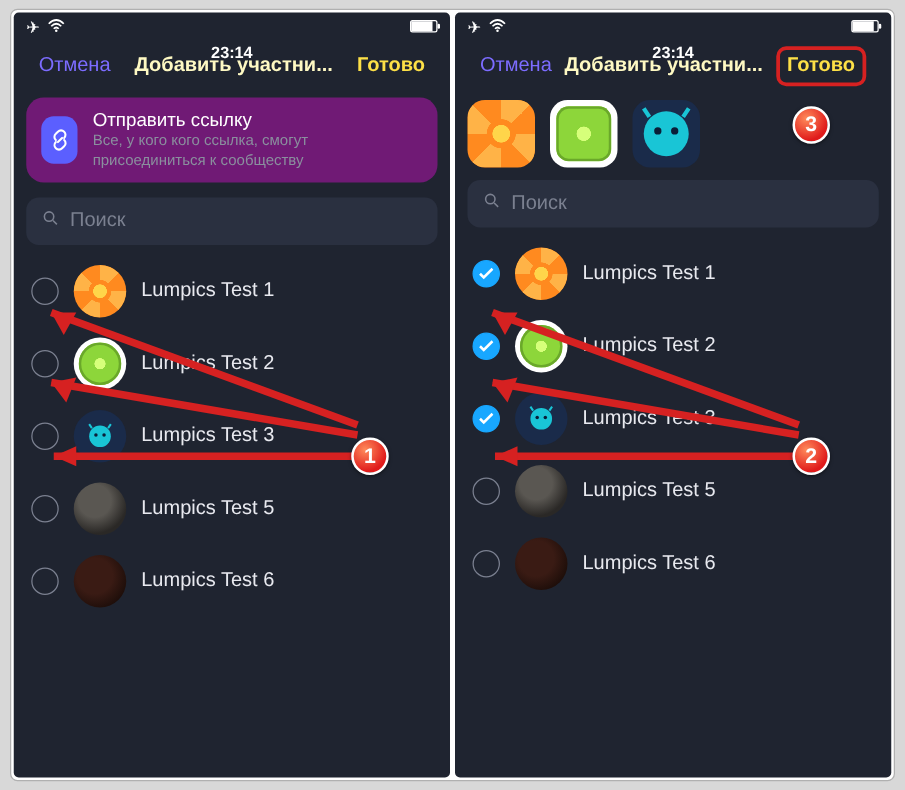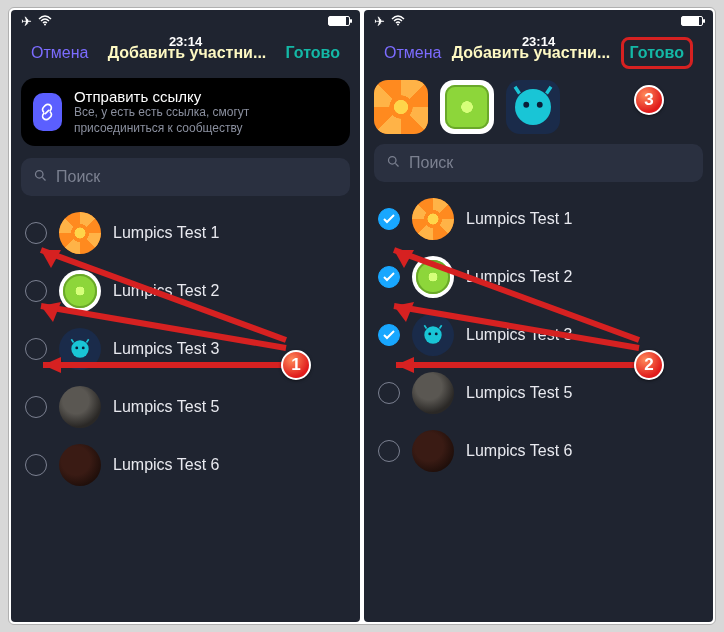--- a/index.html
+++ b/index.html
@@ -38,25 +38,25 @@
   .battery { width: 22px; height: 10px; border: 1px solid #fff; border-radius: 2px; position: relative; }
   .battery::after { content:''; position:absolute; right:-3px; top:2px; width:2px; height:4px; background:#fff; border-radius:1px;}
   .battery .fill { background:#fff; height:100%; width:85%; }
   .navbar {
     height: 42px;
     display: flex; align-items: center; justify-content: space-between;
     padding: 0 20px;
   }
   .nav-cancel { color:#7c6cff; font-size:16px; }
   .nav-title { color:#fef9c3; font-weight:600; font-size:16px; flex:1; text-align:center; overflow:hidden; white-space:nowrap; text-overflow:ellipsis; padding:0 4px;}
-  .nav-done { color:#14b8a6; font-size:16px; font-weight:600; }
+  .nav-done { color:#fde047; font-size:16px; font-weight:600; }
   .nav-done.hl { border:3px solid #d62121; border-radius:8px; padding:4px 6px; }
   .link-card {
     margin: 4px 10px;
-    background: #000000;
+    background: #701a75;
     border-radius: 14px;
     padding: 10px 12px;
     display: flex; gap: 12px; align-items: center;
   }
   .link-icon {
     width: 38px; height: 38px; border-radius: 10px;
     background: #5b5fff;
     display:flex; align-items:center; justify-content:center;
   }
   .link-text .t1 { color:#fff; font-size:15px; }
@@ -155,21 +155,21 @@
       <span class="nav-done">Готово</span>
     </div>
     <div class="link-card">
       <div class="link-icon">
         <svg width="20" height="20" viewBox="0 0 24 24">
             <path d="M10 14 L14 10 M8 12 a4 4 0 0 1 0-6 l2-2 a4 4 0 0 1 6 6 M16 12 a4 4 0 0 1 0 6 l-2 2 a4 4 0 0 1-6-6" stroke="#fff" stroke-width="2" fill="none" stroke-linecap="round"></path>
           </svg>
       </div>
       <div class="link-text">
         <div class="t1">Отправить ссылку</div>
-        <div class="t2">Все, у есть есть ссылка, смогут присоединиться к сообществу</div>
+        <div class="t2">Все, у кого кого ссылка, смогут присоединиться к сообществу</div>
       </div>
     </div>
     <div class="search">
       <span>
         <svg width="15" height="15" viewBox="0 0 24 24">
             <circle cx="10" cy="10" r="6" stroke="#7b8090" stroke-width="2" fill="none"></circle>
             <line x1="15" y1="15" x2="20" y2="20" stroke="#7b8090" stroke-width="2"></line>
           </svg>
       </span>
       <span>Поиск</span>

